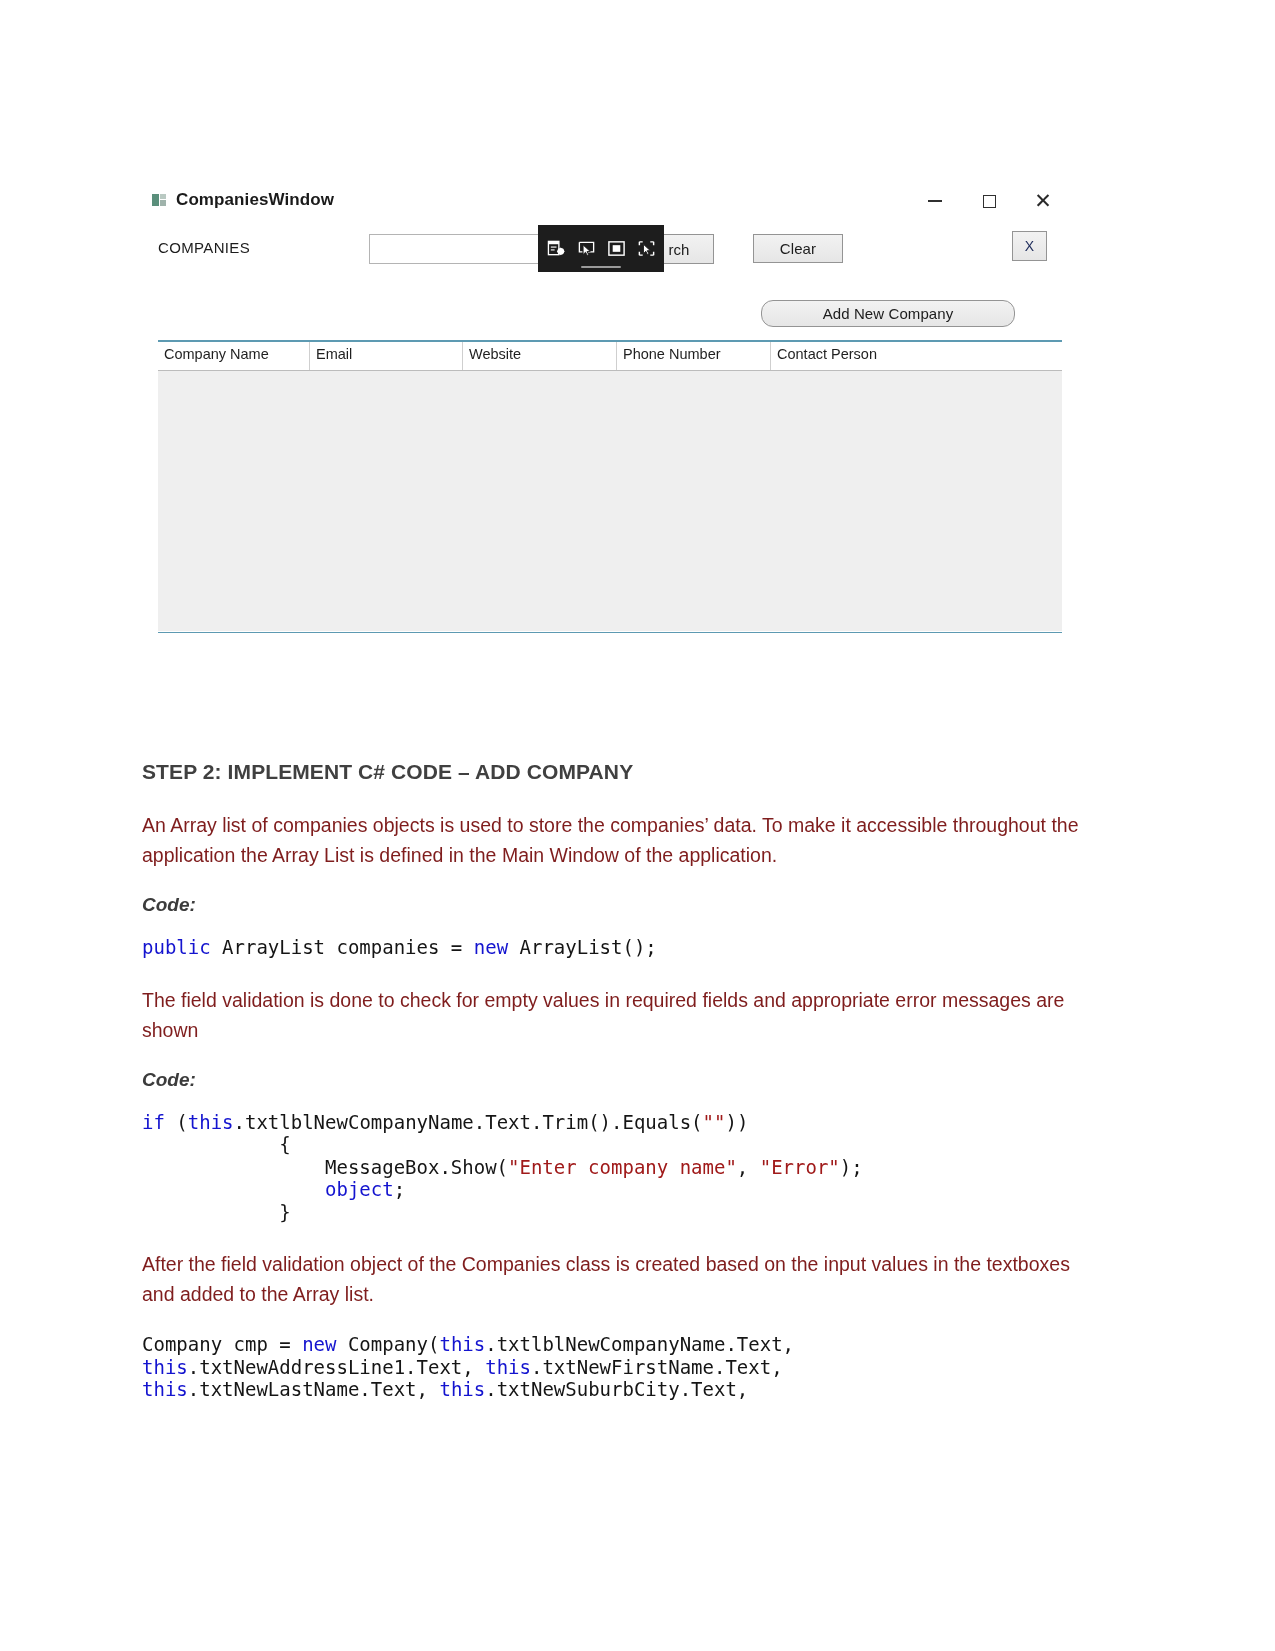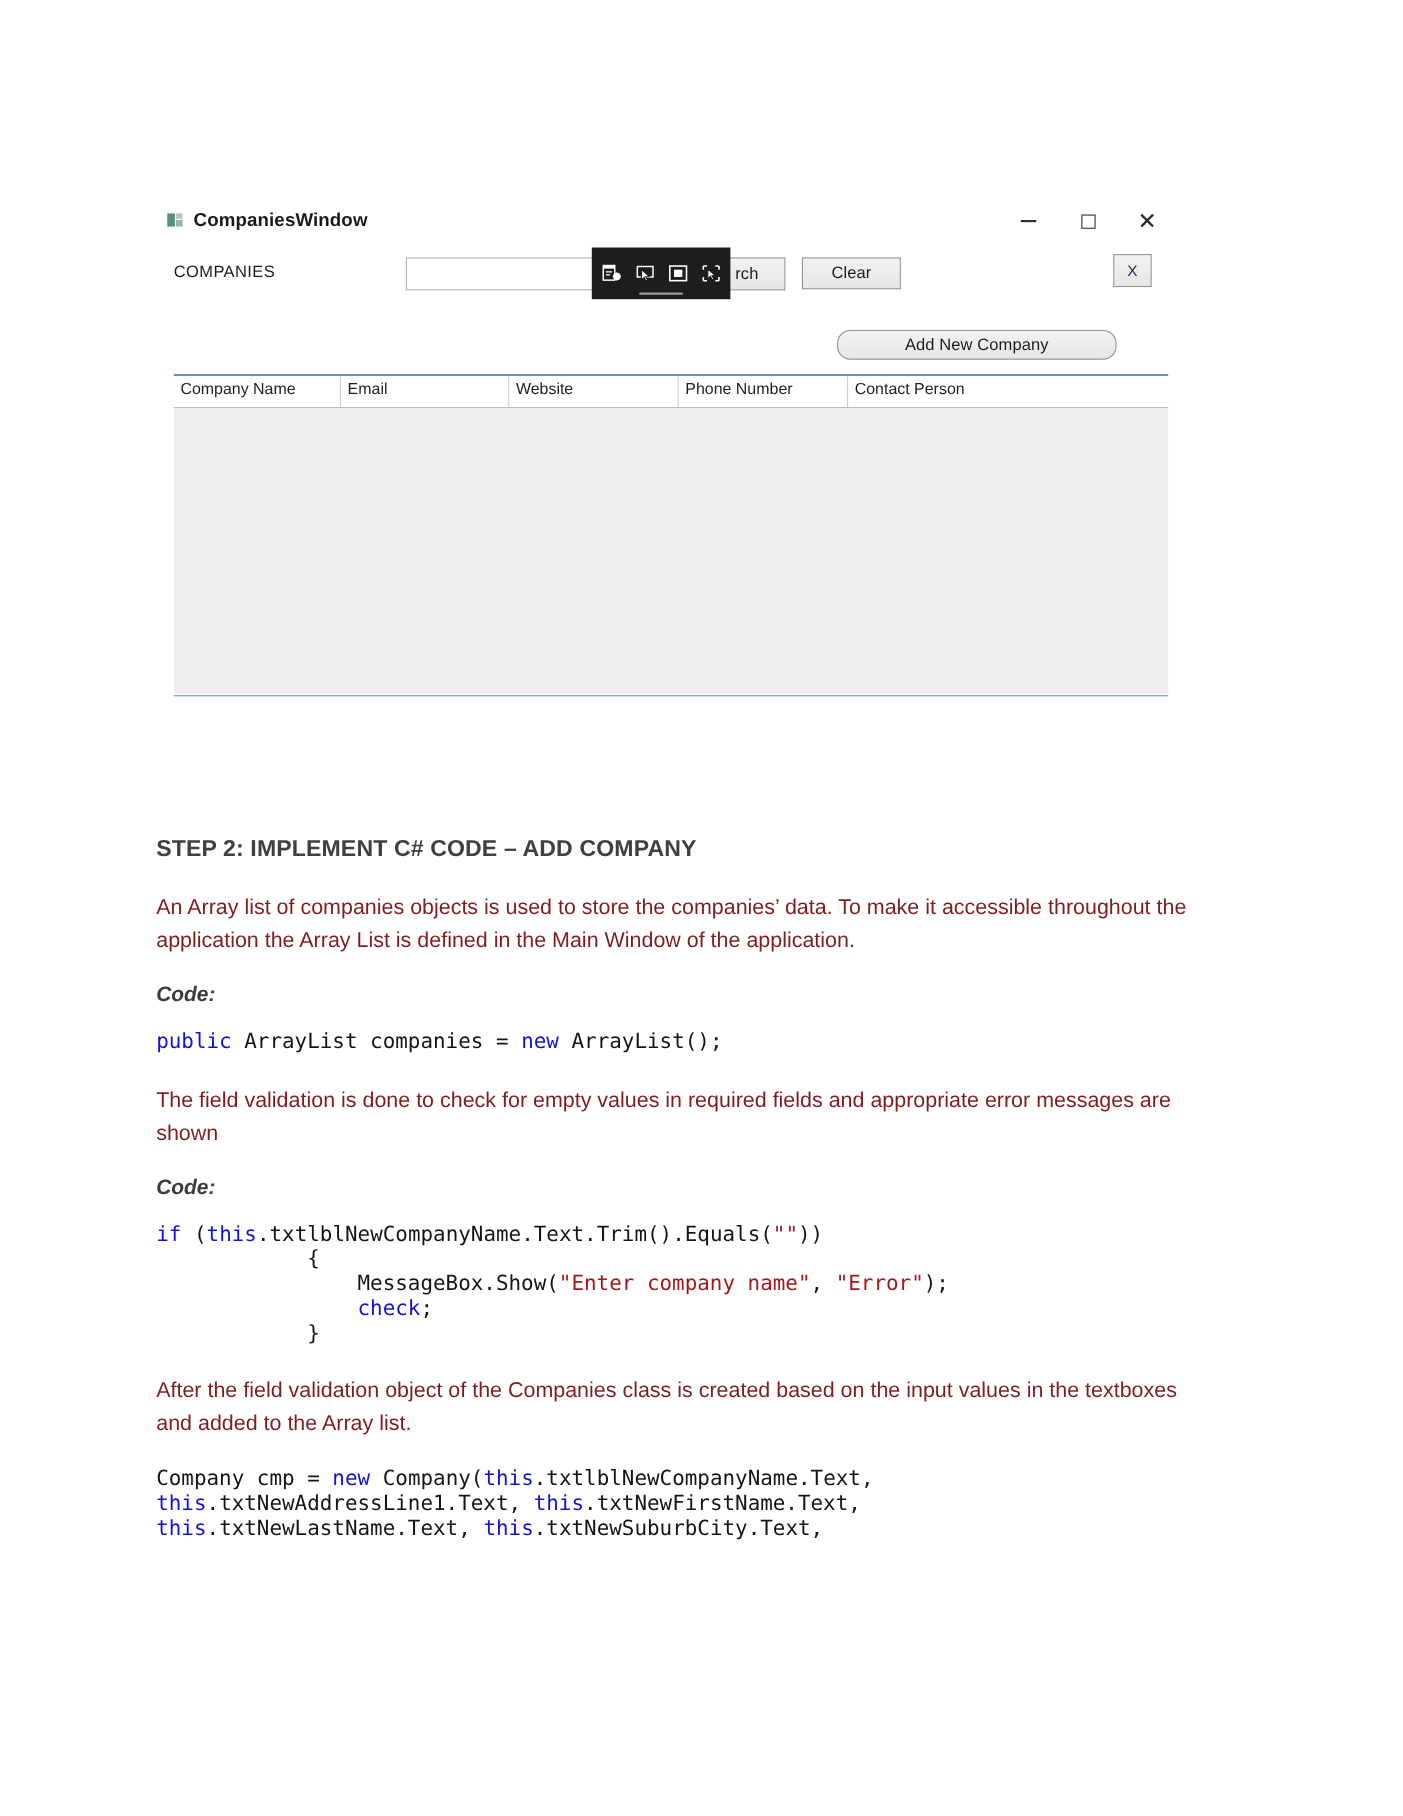--- a/index.html
+++ b/index.html
@@ -146,21 +146,21 @@
     letter-spacing: .1px;
     padding: 0;
   }
   .btn-search {
     left: 500px;
     top: 58px;
     width: 70px;
     height: 30px;
   }
   .btn-clear {
-    left: 585px;
+    left: 609px;
     top: 58px;
     width: 90px;
     height: 29px;
   }
   .btn-x {
     left: 868px;
     top: 55px;
     width: 35px;
     height: 30px;
     font-size: 14px;
@@ -392,21 +392,21 @@
 
   <pre class="code"><span class="kw">public</span><span> ArrayList companies = </span><span class="kw">new</span><span> ArrayList();</span></pre>
 
   <p class="para">The field validation is done to check for empty values in required fields and appropriate error messages are shown</p>
 
   <p class="code-label">Code:</p>
 
   <pre class="code"><span class="kw">if</span> (<span class="kw">this</span>.txtlblNewCompanyName.Text.Trim().Equals(<span class="str">""</span>))
             {
                 MessageBox.Show(<span class="str">"Enter company name"</span>, <span class="str">"Error"</span>);
-                <span class="kw">check</span>;
+                <span class="kw">object</span>;
             }</pre>
 
   <p class="para">After the field validation object of the Companies class is created based on the input values in the textboxes and added to the Array list.</p>
 
   <pre class="code">Company cmp = <span class="kw">new</span> Company(<span class="kw">this</span>.txtlblNewCompanyName.Text,
 <span class="kw">this</span>.txtNewAddressLine1.Text, <span class="kw">this</span>.txtNewFirstName.Text,
 <span class="kw">this</span>.txtNewLastName.Text, <span class="kw">this</span>.txtNewSuburbCity.Text,</pre>
 
 </div>
 

